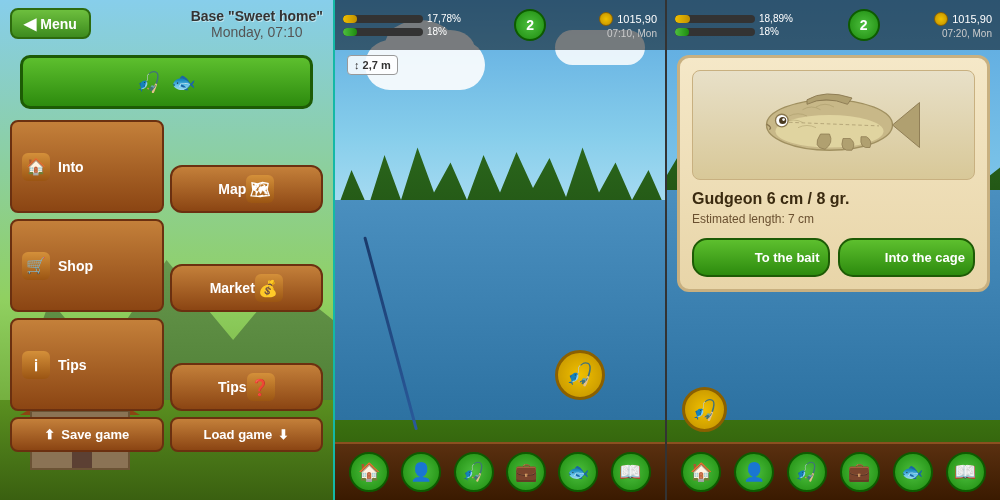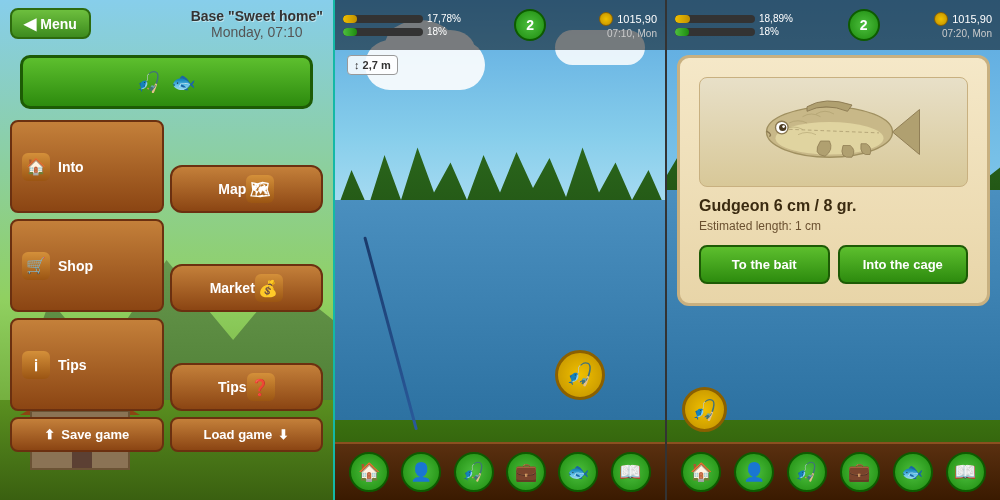--- a/index.html
+++ b/index.html
@@ -487,21 +487,21 @@
     }
     
     .fish-card {
       position: absolute;
       top: 55px;
       left: 10px;
       right: 10px;
       background: linear-gradient(180deg, #f5e8c8 0%, #e8d5a8 100%);
       border: 3px solid #c8b080;
       border-radius: 12px;
-      padding: 19px;
+      padding: 12px;
       z-index: 15;
     }
     .fish-image-area {
       width: 100%;
       height: 110px;
       background: linear-gradient(180deg, #e8e0c8 0%, #d8c898 100%);
       border-radius: 8px;
       border: 1px solid #c8b080;
       display: flex;
       align-items: center;
@@ -524,28 +524,29 @@
       color: #6a5030;
       margin-bottom: 12px;
     }
     .fish-actions {
       display: flex;
       gap: 8px;
     }
     .fish-action-btn {
       flex: 1;
       padding: 10px 8px;
-      border-radius: 8px;
+      border-radius: 15px;
       border: none;
       font-size: 13px;
       font-weight: bold;
       cursor: pointer;
       color: white;
       background: linear-gradient(180deg, #5dbf2e 0%, #2d8b0e 100%);
       border: 2px solid #1d5b05;
+      text-align: right;
     }
     
     .hud-bar3 {
       position: absolute;
       top: 0; left: 0; right: 0;
       height: 50px;
       background: rgba(0,0,0,0.5);
       display: flex;
       align-items: center;
       justify-content: space-between;
@@ -760,21 +761,21 @@
         <circle cx="42" cy="40" r="7" fill="white" stroke="#8a7850" stroke-width="1.5"></circle>
         <circle cx="43" cy="40" r="4" fill="#4a3a20"></circle>
         <circle cx="44" cy="39" r="1.5" fill="white"></circle>
 
         <path d="M 25 44 Q 32 48 28 50" stroke="#8a7850" stroke-width="1.5" fill="none"></path>
 
         <path d="M 50 42 Q 100 44 150 46" stroke="#8a7850" stroke-width="0.8" fill="none" stroke-dasharray="4,3" opacity="0.7"></path>
       </svg>
     </div>
     <div class="fish-name">Gudgeon 6 cm / 8 gr.</div>
-    <div class="fish-desc">Estimated length: 1 cm</div>
+    <div class="fish-desc">Estimated length: 7 cm</div>
     <div class="fish-actions">
       <button class="fish-action-btn">To the bait</button>
       <button class="fish-action-btn">Into the cage</button>
     </div>
   </div>
 
   <div class="cast-icon3">🎣</div>
 
   <div class="nav-bar">
     <div class="nav-btn">🏠</div>

